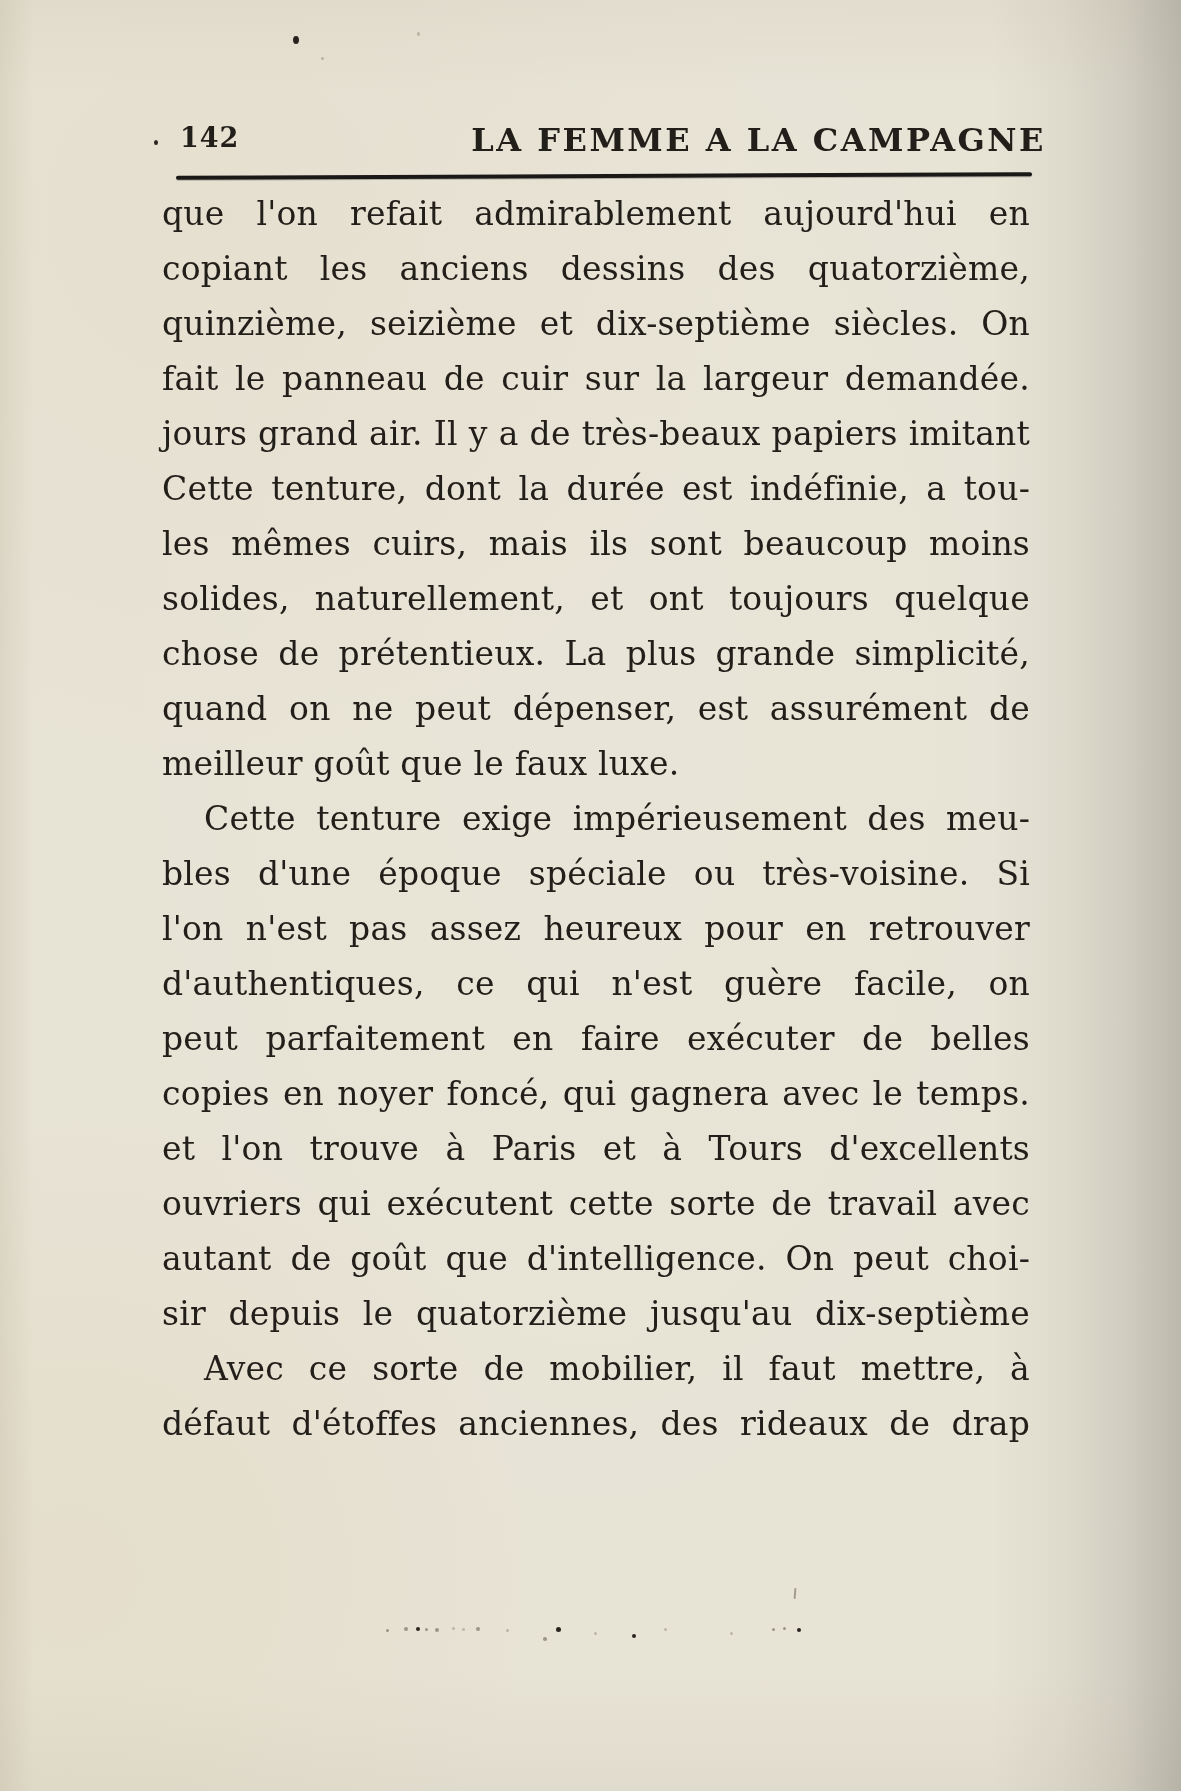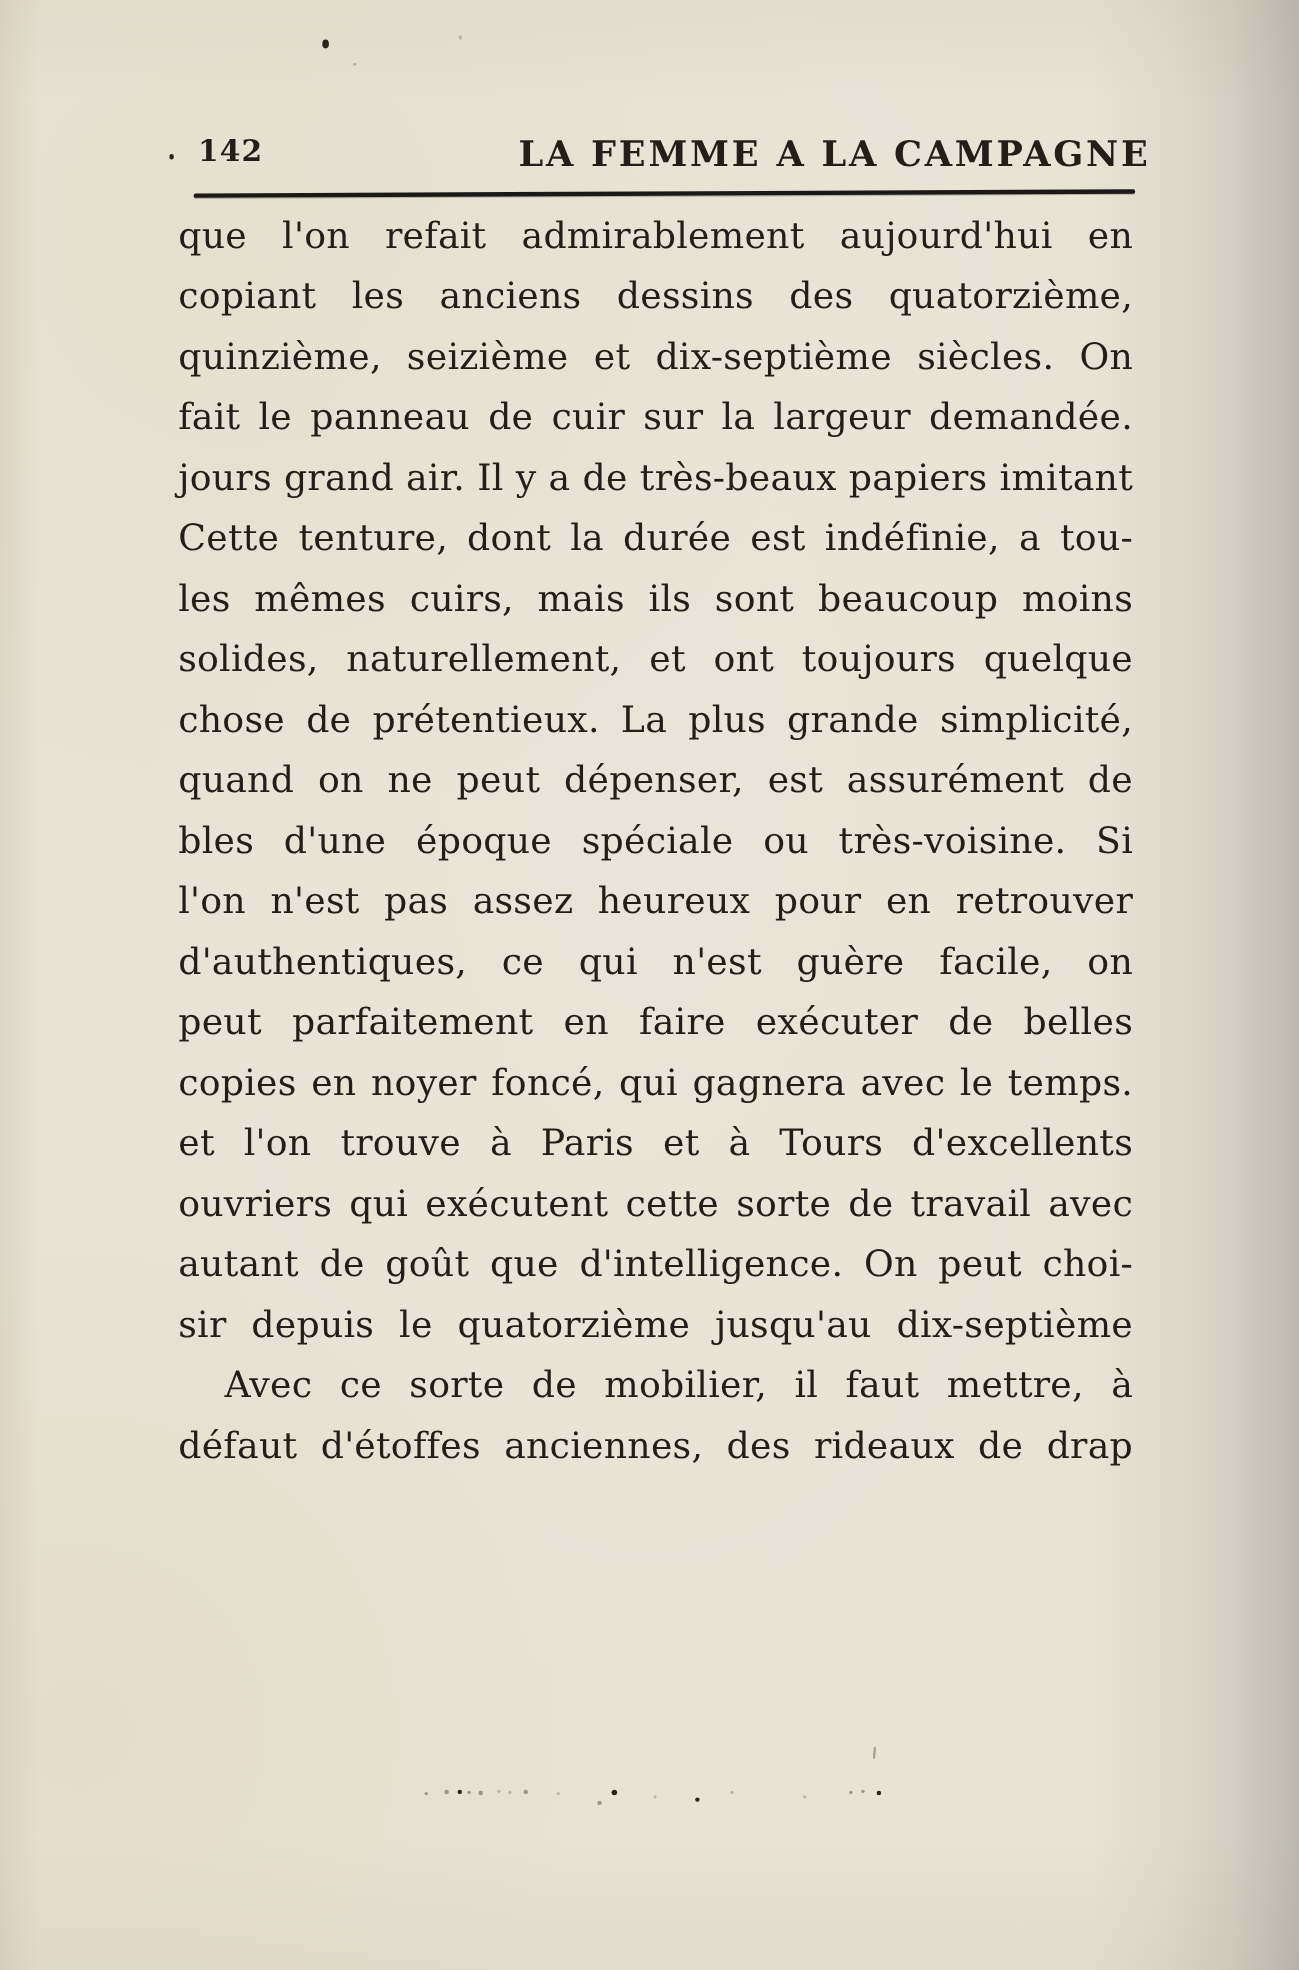--- a/index.html
+++ b/index.html
@@ -71,20 +71,22 @@
       <div class="line">que l'on refait admirablement aujourd'hui en</div>
       <div class="line">copiant les anciens dessins  des quatorzième,</div>
       <div class="line">quinzième, seizième et dix-septième siècles. On</div>
       <div class="line">fait le panneau de cuir sur la largeur demandée.</div>
       <div class="line">jours grand air. Il y a de très-beaux papiers imitant</div>
       <div class="line">Cette tenture, dont la durée est indéfinie, a tou-</div>
       <div class="line">les mêmes cuirs, mais ils sont beaucoup  moins</div>
       <div class="line">solides, naturellement,  et ont toujours quelque</div>
       <div class="line">chose de prétentieux. La plus grande  simplicité,</div>
       <div class="line">quand on ne peut dépenser, est assurément de</div>
+      <div class="line para-end">meilleur goût que le faux luxe.</div>
+      <div class="line indent">Cette tenture  exige impérieusement des meu-</div>
       <div class="line">bles d'une époque spéciale ou très-voisine. Si</div>
       <div class="line">l'on n'est pas assez heureux pour en retrouver</div>
       <div class="line">d'authentiques, ce qui n'est guère facile, on</div>
       <div class="line">peut parfaitement en faire exécuter de belles</div>
       <div class="line">copies en noyer foncé, qui gagnera avec le temps.</div>
       <div class="line">et l'on trouve à Paris et à Tours d'excellents</div>
       <div class="line">ouvriers qui exécutent cette sorte de travail avec</div>
       <div class="line">autant de goût que d'intelligence. On peut choi-</div>
       <div class="line">sir depuis le quatorzième jusqu'au dix-septième</div>
       <div class="line indent">Avec ce sorte de mobilier, il faut mettre, à</div>

